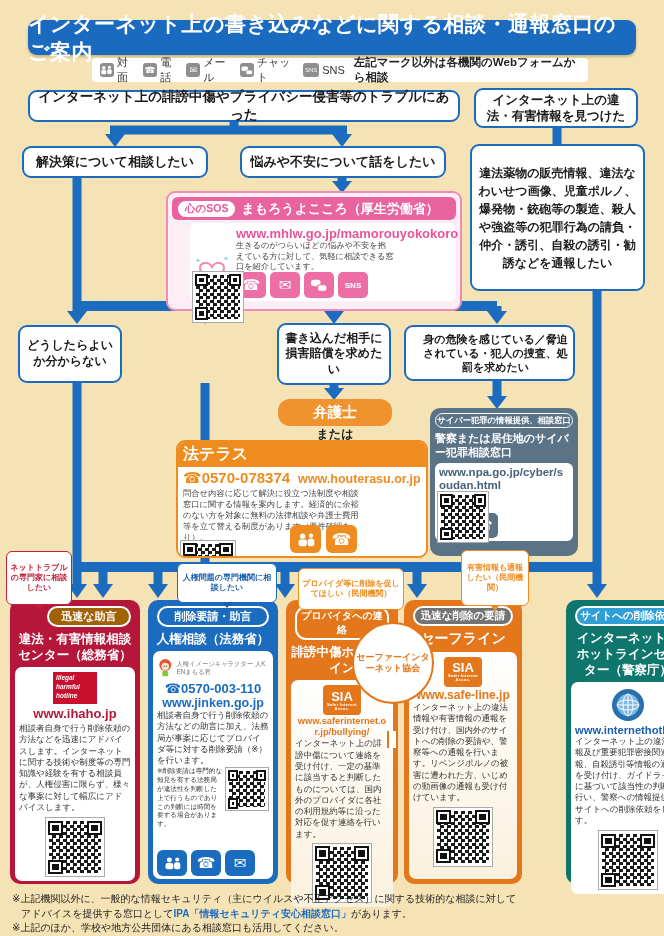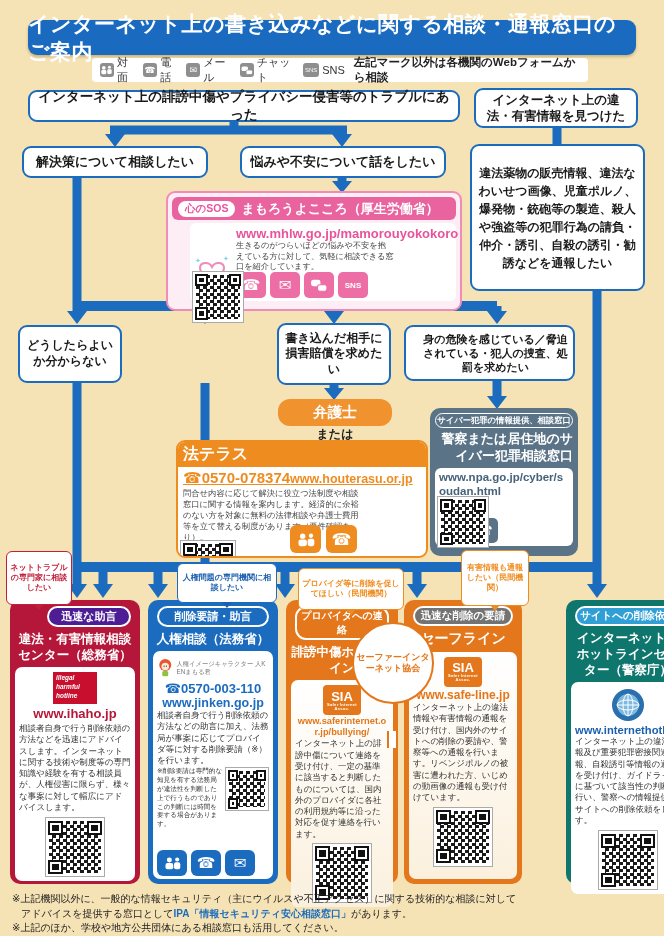--- a/index.html
+++ b/index.html
@@ -31,28 +31,28 @@
   .kokoro-desc{margin-left:42px;margin-right:58px;font-size:8.2px;color:#444;text-align:left;line-height:1.3;}
   .kokoro-icons{position:absolute;left:46px;bottom:3px;display:flex;gap:4px;}
   .kokoro-icons .icsq{width:30px;height:26px;background:#ec6ea5;border-radius:5px;}
   
   .houterasu{position:absolute;left:176px;top:440px;width:248px;height:114px;background:#fff;border:2px solid #ef8c1f;
              border-radius:9px;overflow:hidden;z-index:1;}
   .ht-head{background:#ef8c1f;height:25px;display:flex;align-items:center;gap:5px;padding:0 5px;}
   .ht-badge{background:#fff;color:#ef8c1f;font-weight:bold;font-size:9.5px;border-radius:9px;padding:1px 5px;}
   .ht-name{color:#fff;font-weight:bold;font-size:16px;}
   .ht-body{position:relative;height:86px;padding:2px 5px;}
-  .ht-line1{display:flex;align-items:baseline;color:#ef8c1f;font-weight:bold;text-decoration:underline;}
+  .ht-line1{display:flex;align-items:baseline;gap:8px;color:#ef8c1f;font-weight:bold;}
   .ht-desc{font-size:8.3px;color:#444;text-align:left;line-height:1.32;margin-top:1px;margin-right:60px;}
   .ht-icons{position:absolute;left:112px;bottom:4px;display:flex;gap:5px;}
   .ht-icons .icsq{width:31px;height:28px;background:#ef8c1f;border-radius:6px;}
   .cyber{position:absolute;left:430px;top:408px;width:138px;height:138px;background:#5b7387;border-radius:10px;
          padding:5px;z-index:1;}
   .cy-badge{border:1.5px solid #fff;border-radius:10px;color:#fff;font-weight:bold;font-size:8.3px;text-align:center;padding:1px 0;}
-  .cy-title{color:#fff;font-weight:bold;font-size:13px;text-align:right;line-height:1.3;margin:3px 0;}
+  .cy-title{color:#fff;font-weight:bold;font-size:11px;text-align:left;line-height:1.3;margin:3px 0;}
   .cy-body{position:relative;background:#fff;border-radius:6px;height:72px;padding:3px 4px;}
   .cy-url{color:#46627a;font-weight:bold;font-size:11.5px;text-align:left;line-height:1.2;word-break:break-all;}
   .cy-icons{position:absolute;left:3px;bottom:3px;display:flex;gap:4px;}
   .cy-icons .icsq{width:28px;height:25px;background:#5b7387;border-radius:5px;}
   
   .bubble{position:absolute;background:#fff;border-radius:6px;font-size:8px;font-weight:bold;text-align:center;
           line-height:1.25;padding:3px 2px;z-index:2;display:flex;align-items:center;justify-content:center;}
   .bubble:after{content:"";position:absolute;left:50%;bottom:-6px;margin-left:-5px;width:0;height:0;
                 border-left:5px solid transparent;border-right:5px solid transparent;border-top:6px solid currentColor;}
   
@@ -274,21 +274,21 @@
         </div>
     </div>
   </div>
 
   <div class="bubble" style="left:6px;top:551px;width:60px;height:46px;border:1.5px solid #c21f3a;color:#c21f3a;">ネットトラブルの専門家に相談したい</div>
   <div class="bubble" style="left:177px;top:563px;width:94px;height:32px;border:1.5px solid #1b6cbe;color:#1b5fae;">人権問題の専門機関に相談したい</div>
   <div class="bubble" style="left:298px;top:568px;width:100px;height:34px;border:1.5px solid #ef8c1f;color:#ef8c1f;">プロバイダ等に削除を促してほしい（民間機関）</div>
   <div class="bubble" style="left:461px;top:550px;width:62px;height:48px;border:1.5px solid #ef8c1f;color:#ef8c1f;">有害情報も通報したい（民間機関）</div>
 
   <div class="col" style="left:10px;width:130px;background:#b5173a;">
-    <div class="col-badge" style="background:#4c1d95;margin-left:32px;">迅速な助言</div>
+    <div class="col-badge" style="background:#a16207;margin-left:32px;">迅速な助言</div>
     <div class="col-title">違法・有害情報相談センター（総務省）</div>
     <div class="col-panel">
       <div class="ihaho-logo">
         <div>illegal</div>
         <div>harmful</div>
         <div>hotline</div>
       </div>
       <div class="url" style="color:#b5173a;font-size:13px;margin:2px 0;">www.ihaho.jp</div>
       <div class="desc">相談者自身で行う削除依頼の方法などを迅速にアドバイスします。インターネットに関する技術や制度等の専門知識や経験を有する相談員が、人権侵害に限らず、様々な事案に対して幅広にアドバイスします。</div>
       <div class="qr" style="width:58px;height:58px;margin:4px auto 0;">

